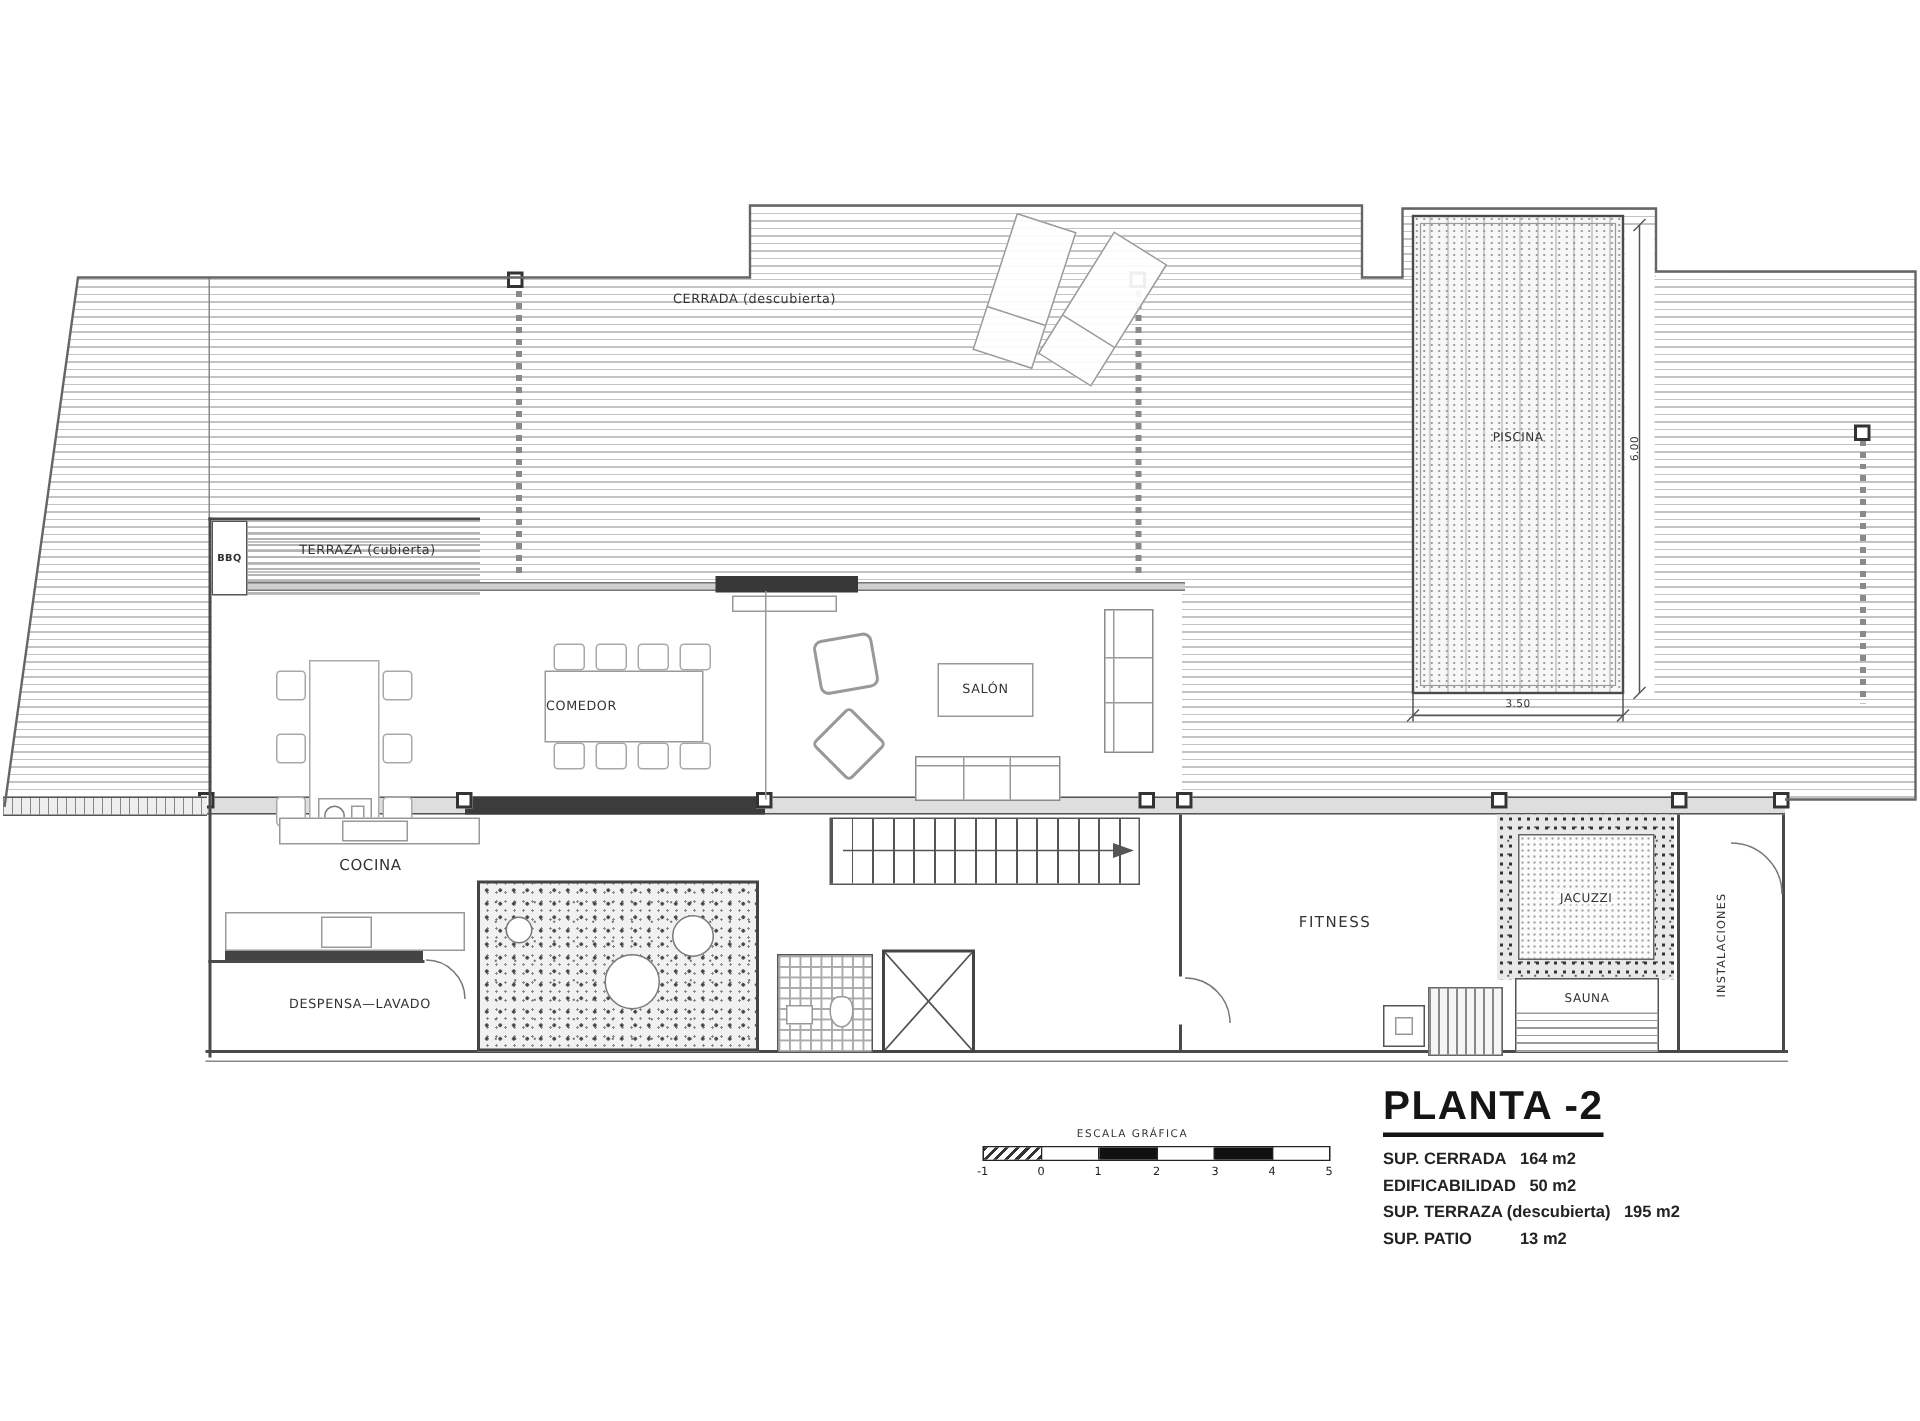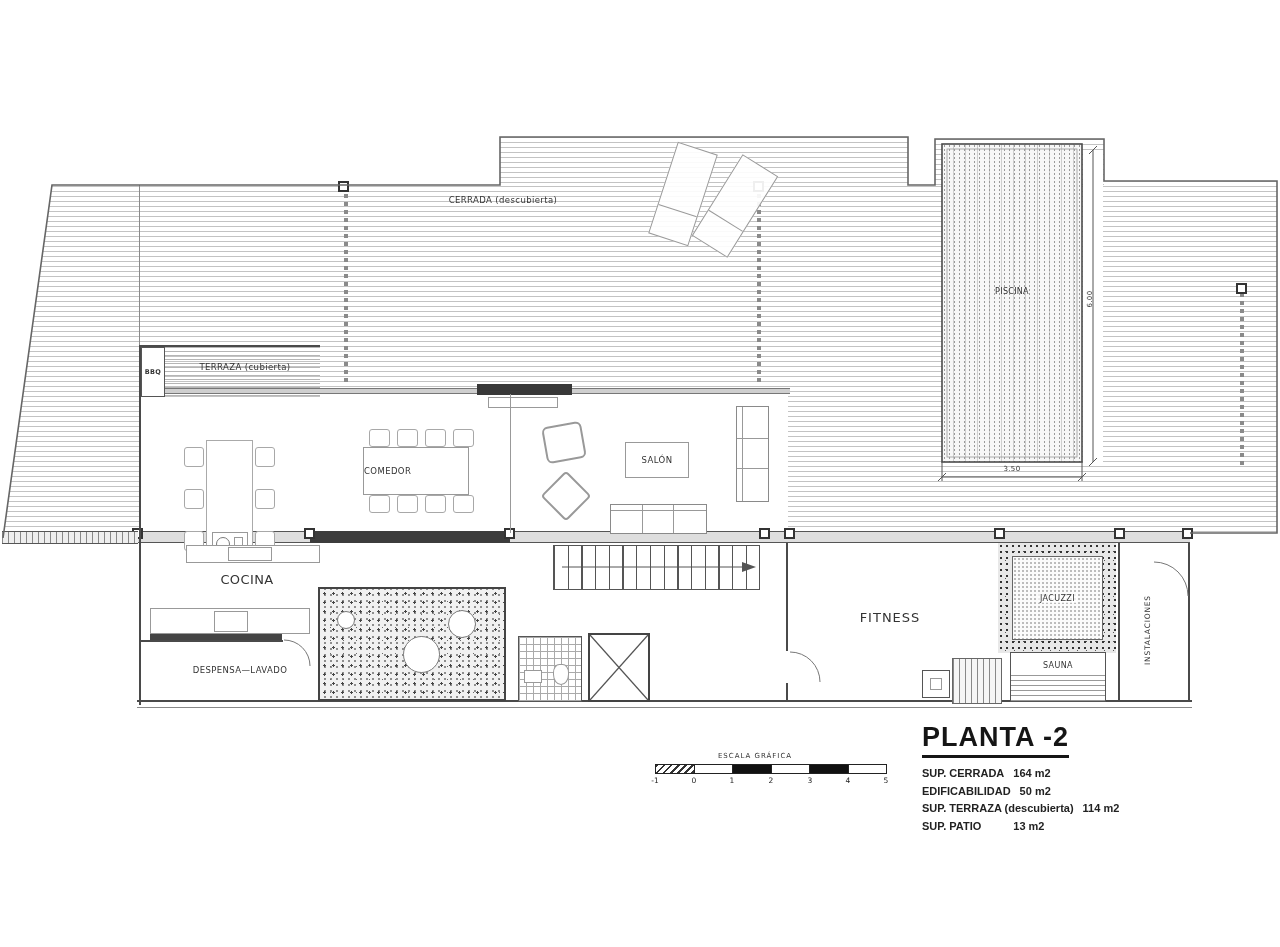--- a/index.html
+++ b/index.html
@@ -19,21 +19,21 @@
   .speckle-dk{background-color:#e8e8e8;
     background-image:radial-gradient(#333 1px,transparent 1.3px),radial-gradient(#555 .8px,transparent 1px);
     background-size:6px 6px,9px 9px;background-position:0 0,3px 4px;}
   .dotgrid{background-color:#fbfbfb;background-image:radial-gradient(#999 .6px,transparent .9px);background-size:4px 4px;}
   .tile{background-color:#fff;background-image:linear-gradient(#aaa 1px,transparent 1px),linear-gradient(90deg,#aaa 1px,transparent 1px);background-size:7px 7px;}
   .vlines{background-image:repeating-linear-gradient(90deg,#888 0,#888 1px,transparent 1px,transparent 6px);}
   .planks{background-image:repeating-linear-gradient(to bottom,#999 0,#999 1px,transparent 1px,transparent 5px);}
   .wavy{background-image:repeating-linear-gradient(to bottom,#8a8a8a 0,#8a8a8a 4px,transparent 4px,transparent 8px);width:4px;}
   .wall{background:#4a4a4a;}
   .post{width:11px;height:11px;background:#fff;border:2.5px solid #333;box-sizing:border-box;}
-  .lbl{font-size:13px;letter-spacing:.4px;color:#333;text-align:center;white-space:nowrap;}
+  .lbl{font-size:10px;letter-spacing:.4px;color:#333;text-align:center;white-space:nowrap;}
   .lbl-sm{font-size:7.5px;letter-spacing:.3px;color:#333;text-align:center;white-space:nowrap;}
   .chair{border:1.5px solid #a8a8a8;border-radius:3px;background:#fff;box-sizing:border-box;}
   .furn{border:1.5px solid #999;background:#fff;box-sizing:border-box;}
   .circle{border:1.5px solid #7a7a7a;border-radius:50%;background:#fff;box-sizing:border-box;}
   .lounger{width:42px;height:96px;border:1.5px solid #9a9a9a;background:rgba(255,255,255,.92);box-sizing:border-box;}
   .lounger .foot{position:absolute;left:0;right:0;top:68%;height:1px;background:#9a9a9a;}
   .sofa-h{border:1.5px solid #8a8a8a;background:#fff;box-sizing:border-box;
     background-image:linear-gradient(#999,#999),linear-gradient(#999,#999),linear-gradient(#999,#999);
     background-size:1px 100%,1px 100%,100% 1px;background-position:33% 0,66% 0,0 5px;background-repeat:no-repeat;}
   .sofa-v{border:1.5px solid #8a8a8a;background:#fff;box-sizing:border-box;
@@ -243,21 +243,21 @@
   <div class="abs" style="left:922px;top:722px;width:280px;">
     <div class="tb-title">PLANTA -2</div>
     <div style="margin-top:7px;">
       <div class="stat">
         <span>SUP. CERRADA</span><span class="v">164 m2</span>
       </div>
       <div class="stat">
         <span>EDIFICABILIDAD</span><span class="v">50 m2</span>
       </div>
       <div class="stat">
-        <span>SUP. TERRAZA (descubierta)</span><span class="v">114 m2</span>
+        <span>SUP. TERRAZA (descubierta)</span><span class="v">195 m2</span>
       </div>
       <div class="stat">
         <span>SUP. PATIO</span><span class="v v-wide">13 m2</span>
       </div>
     </div>
   </div>
 
 </div>
 
 </body></html>

